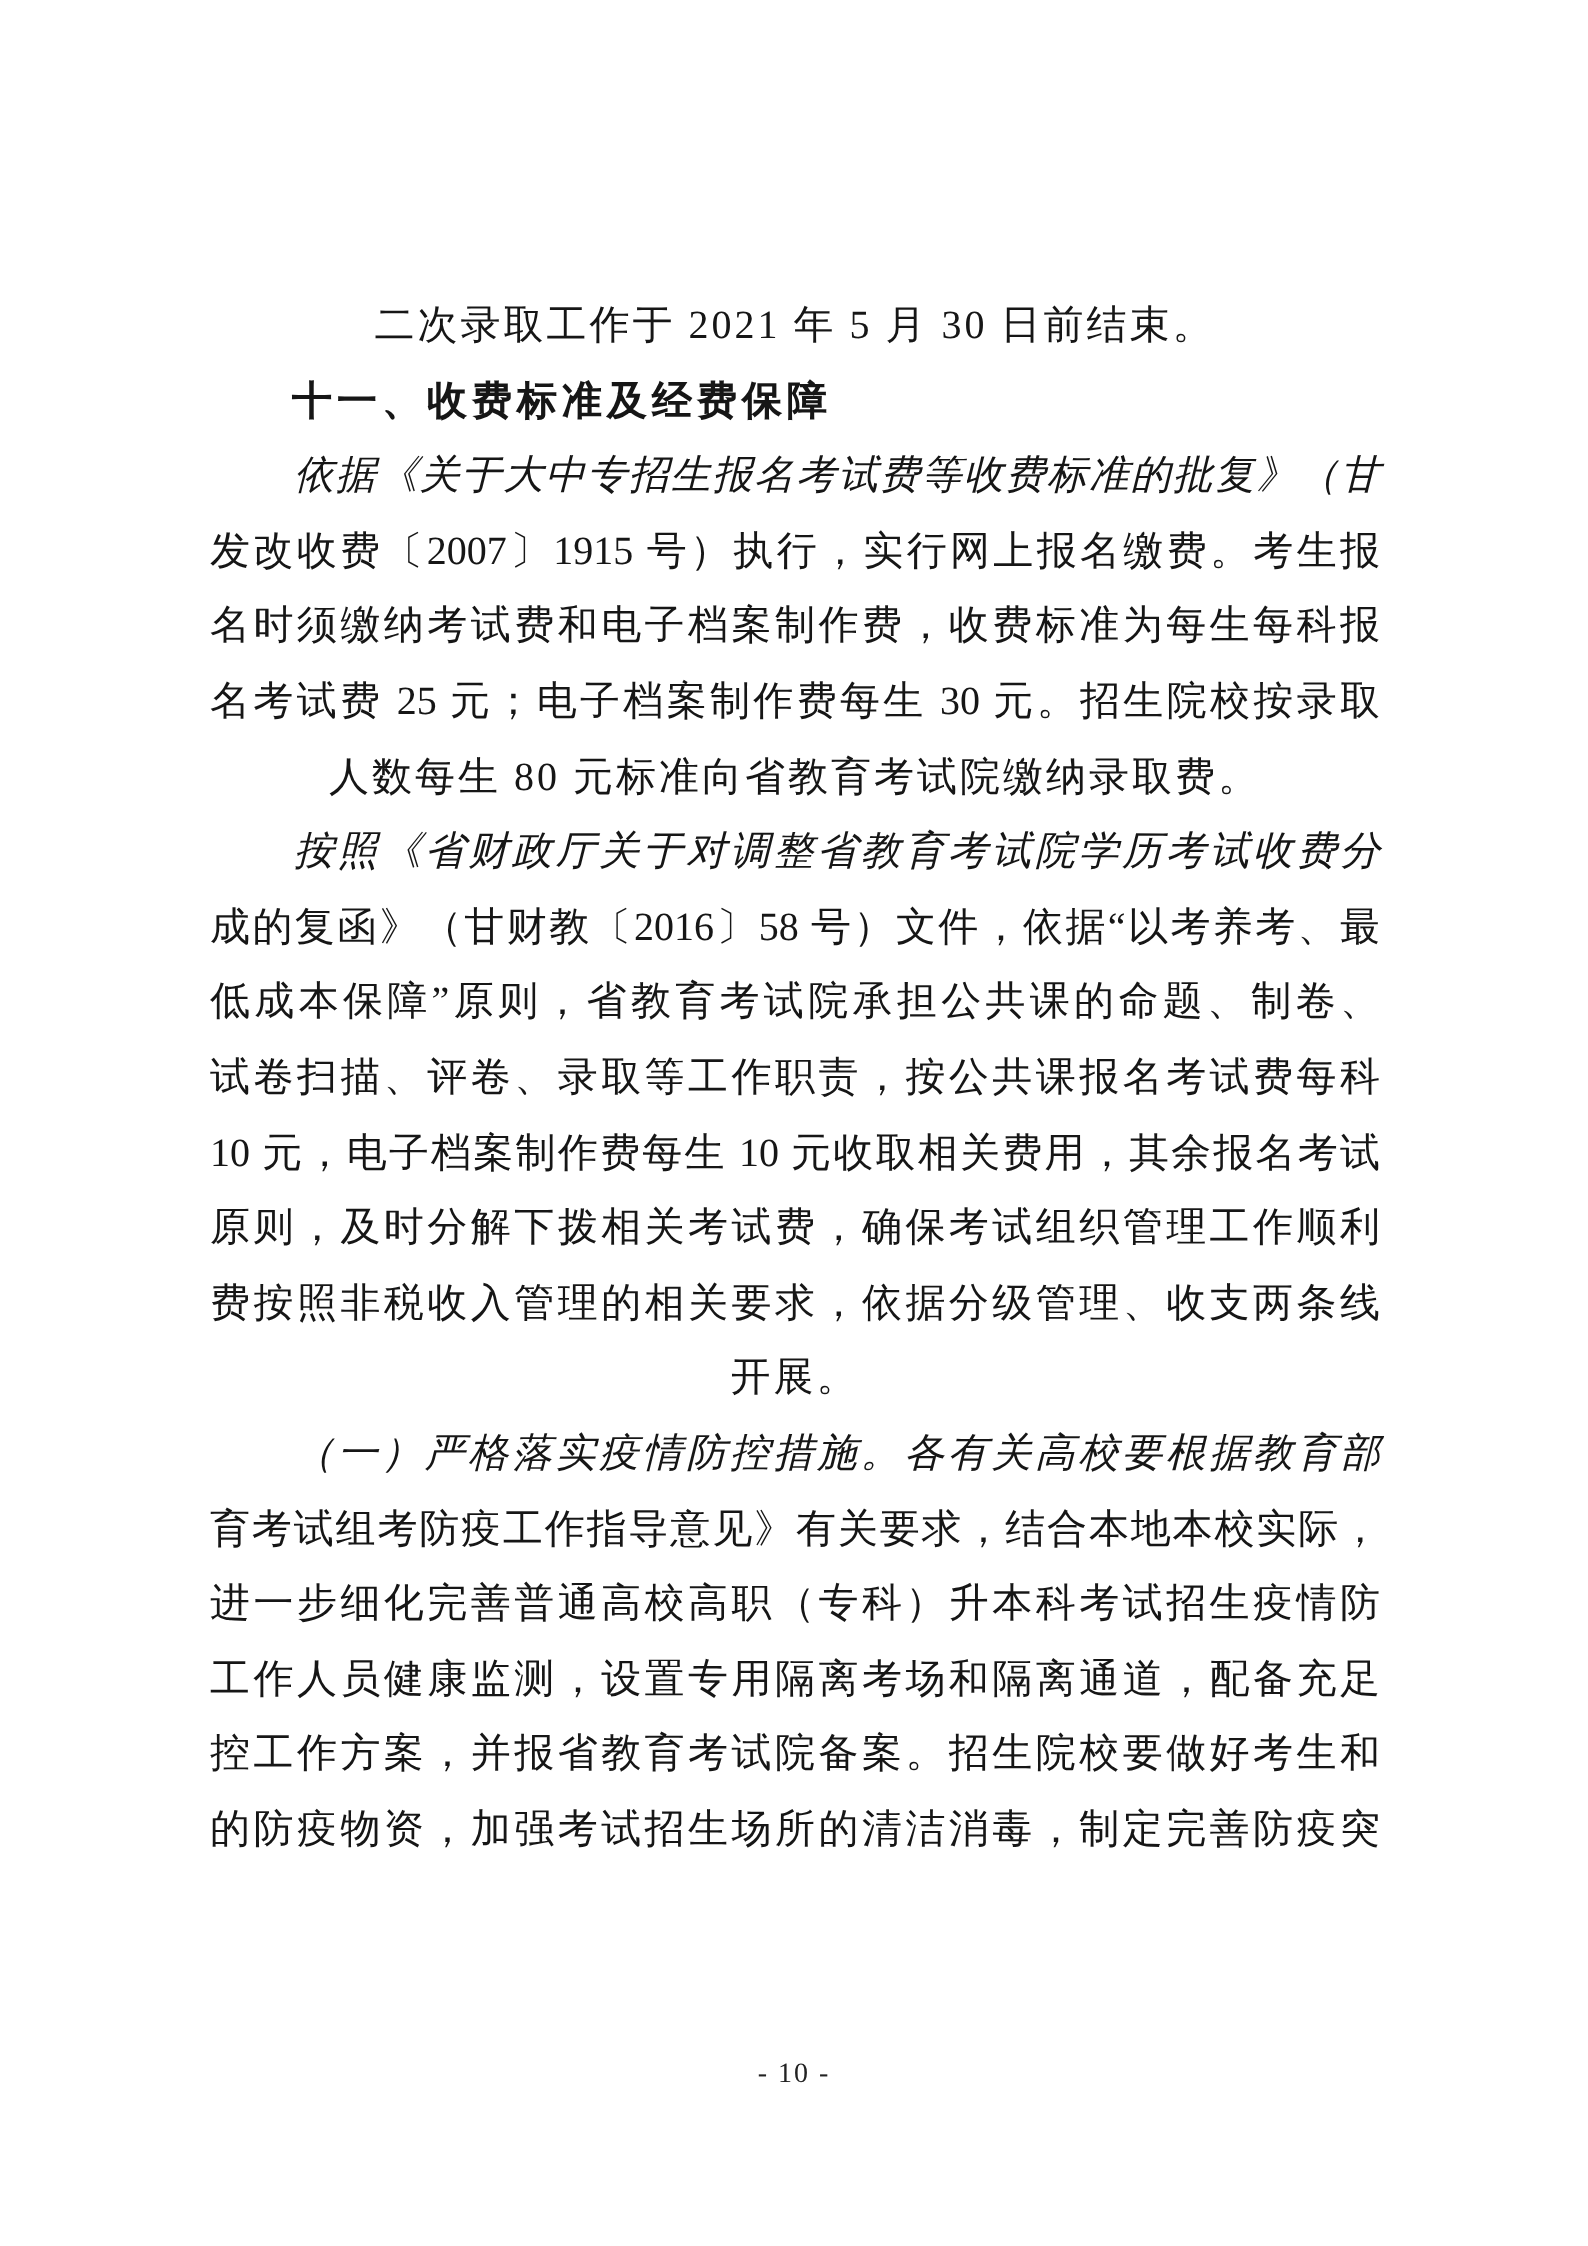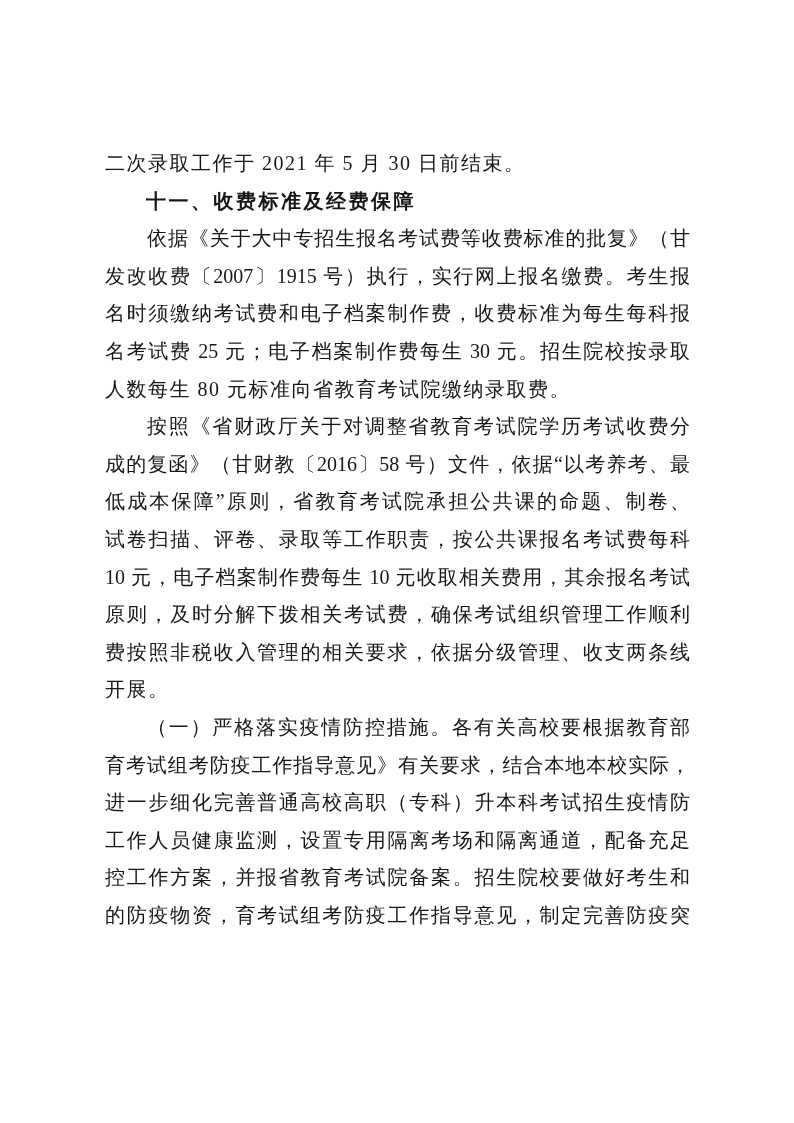--- a/index.html
+++ b/index.html
@@ -32,27 +32,28 @@
     font-size: 20px;
     line-height: 37.6px;
     height: 37.6px;
     color: #161616;
   }
   
   .para-start {
     text-align: justify;
     text-align-last: justify;
     text-indent: 2.1em;
+    font-style: italic;
   }
   .para-mid {
     text-align: justify;
     text-align-last: justify;
   }
   .para-end {
-    text-align: left;
+    text-align: center;
     letter-spacing: 1.5px;
   }
   .heading {
     font-family: Liberation Sans, sans-serif;
     font-weight: bold;
     font-size: 21px;
     text-indent: 2.05em;
     letter-spacing: 2.5px;
   }
   .footer {
@@ -85,15 +86,16 @@
     <div class="para-mid">试卷扫描、评卷、录取等工作职责，按公共课报名考试费每科</div>
     <div class="para-mid">10 元，电子档案制作费每生 10 元收取相关费用，其余报名考试</div>
     <div class="para-mid">原则，及时分解下拨相关考试费，确保考试组织管理工作顺利</div>
     <div class="para-mid">费按照非税收入管理的相关要求，依据分级管理、收支两条线</div>
     <div class="para-end">开展。</div>
     <div class="para-start">（一）严格落实疫情防控措施。各有关高校要根据教育部</div>
     <div class="para-mid">育考试组考防疫工作指导意见》有关要求，结合本地本校实际，</div>
     <div class="para-mid">进一步细化完善普通高校高职（专科）升本科考试招生疫情防</div>
     <div class="para-mid">工作人员健康监测，设置专用隔离考场和隔离通道，配备充足</div>
     <div class="para-mid">控工作方案，并报省教育考试院备案。招生院校要做好考生和</div>
-    <div class="para-mid">的防疫物资，育考试组考防疫工作指导意见，制定完善防疫突</div>
+    <div class="para-mid">的防疫物资，加强考试招生场所的清洁消毒，制定完善防疫突</div>
   </div>
+  <div class="footer">- 10 -</div>
 </div>
 
 </body></html>

